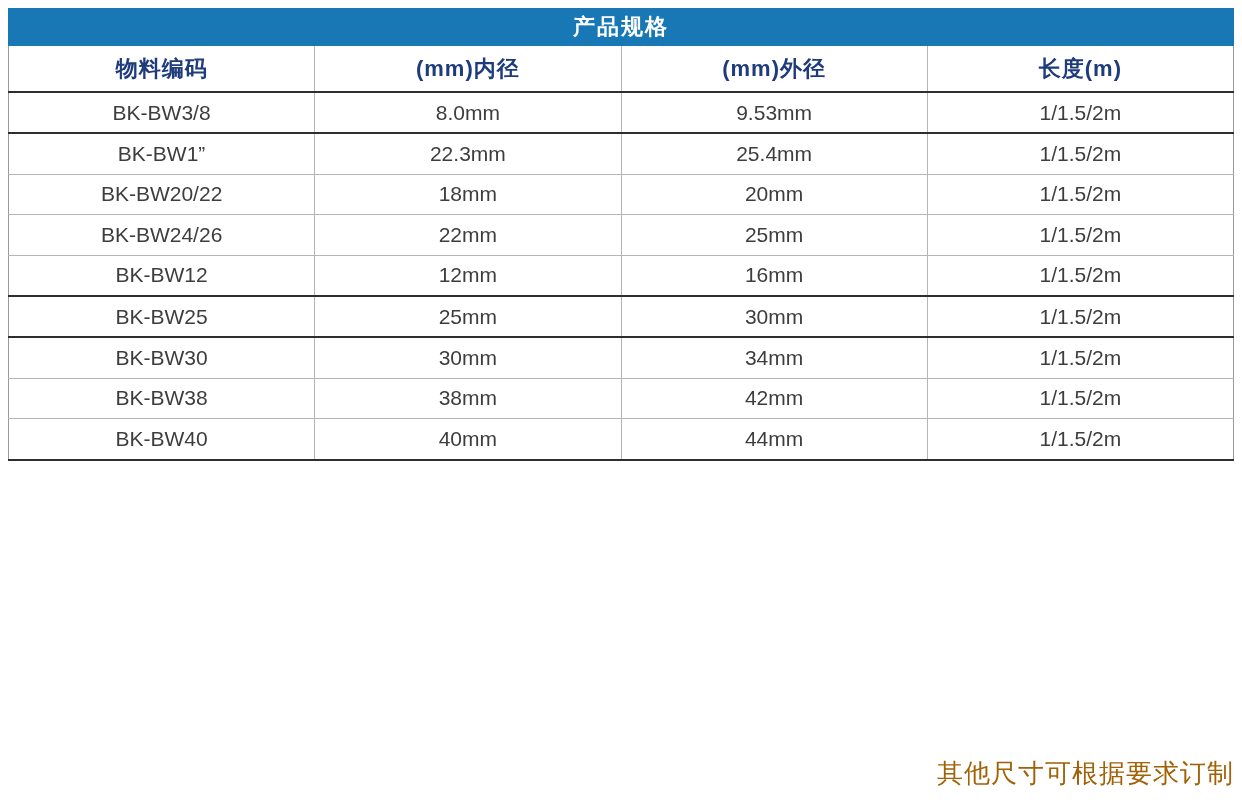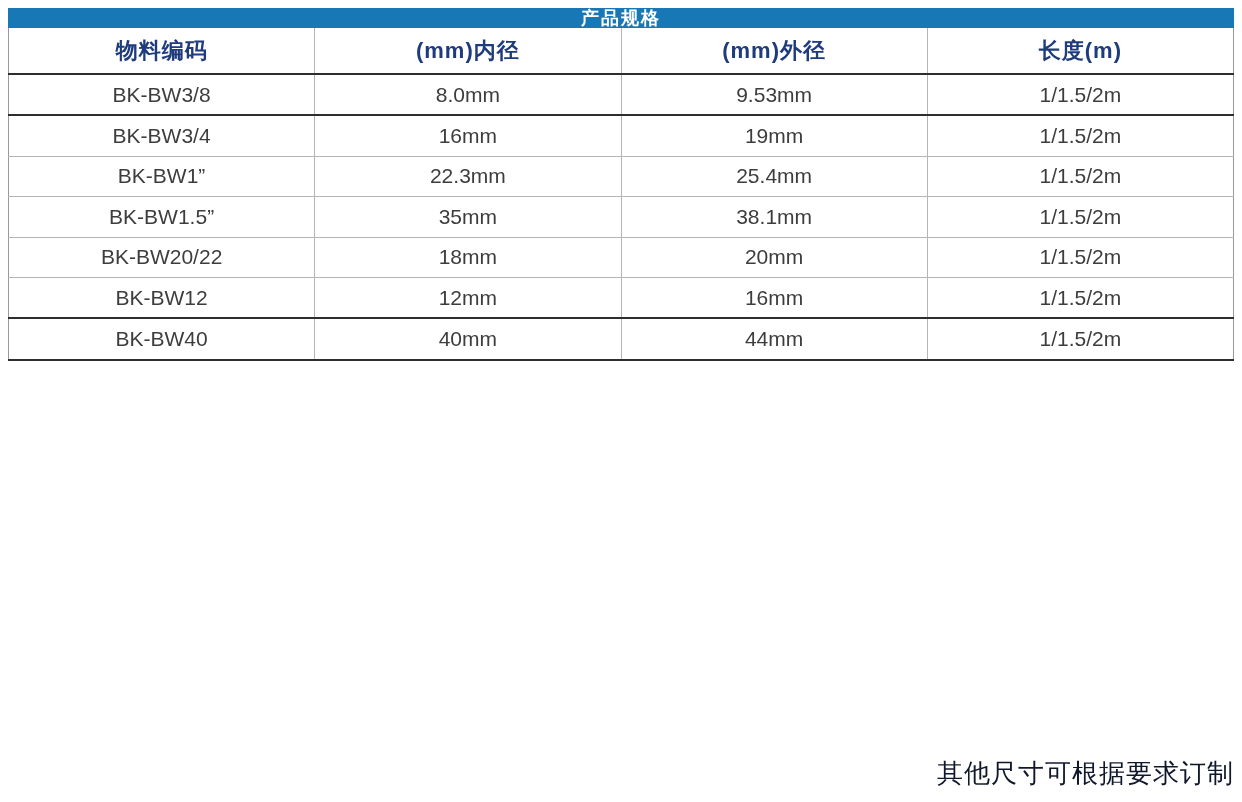--- a/index.html
+++ b/index.html
@@ -15,27 +15,27 @@
     background: #ffffff;
     overflow: hidden;
   }
   .spec-block {
     position: absolute;
     left: 8px;
     top: 8px;
     width: 1226px;
   }
   .title-bar {
-    height: 20px;
+    height: 38px;
     background: #1778b5;
     color: #ffffff;
     display: flex;
     align-items: center;
     justify-content: center;
-    font-size: 18px;
+    font-size: 22px;
     font-weight: bold;
     letter-spacing: 2px;
   }
   table.spec {
     width: 100%;
     table-layout: fixed;
     border-collapse: collapse;
     border-left: 1px solid #9a9a9a;
     border-right: 1px solid #9a9a9a;
     border-bottom: 2px solid #2e2e2e;
@@ -63,21 +63,21 @@
     border-left: 1px solid #b5b5b5;
   }
   table.spec td:first-child { border-left: none; }
   table.spec tr.group-end td { border-bottom: 2px solid #2e2e2e; }
   table.spec tbody tr:last-child td { border-bottom: none; }
   .footer-note {
     position: absolute;
     top: 756px;
     right: 8px;
     font-size: 26px;
-    color: #0f172a;
+    color: #a16207;
     letter-spacing: 1px;
   }
 </style>
 </head>
 <body>
 
 <div class="page">
   <div class="spec-block">
 
     <div class="title-bar">
@@ -94,47 +94,59 @@
         </tr>
       </thead>
       <tbody id="spec-tbody">
           <tr class="group-end">
             <td>BK-BW3/8</td>
             <td>8.0mm</td>
             <td>9.53mm</td>
             <td>1/1.5/2m</td>
           </tr>
           <tr>
-            <td>BK-BW3/4</td>
-            <td>16mm</td>
-            <td>19mm</td>
-            <td>1/1.5/2m</td>
-          </tr>
-          <tr>
             <td>BK-BW1”</td>
             <td>22.3mm</td>
             <td>25.4mm</td>
-            <td>1/1.5/2m</td>
-          </tr>
-          <tr>
-            <td>BK-BW1.5”</td>
-            <td>35mm</td>
-            <td>38.1mm</td>
             <td>1/1.5/2m</td>
           </tr>
           <tr>
             <td>BK-BW20/22</td>
             <td>18mm</td>
             <td>20mm</td>
             <td>1/1.5/2m</td>
           </tr>
+          <tr>
+            <td>BK-BW24/26</td>
+            <td>22mm</td>
+            <td>25mm</td>
+            <td>1/1.5/2m</td>
+          </tr>
           <tr class="group-end">
             <td>BK-BW12</td>
             <td>12mm</td>
             <td>16mm</td>
+            <td>1/1.5/2m</td>
+          </tr>
+          <tr class="group-end">
+            <td>BK-BW25</td>
+            <td>25mm</td>
+            <td>30mm</td>
+            <td>1/1.5/2m</td>
+          </tr>
+          <tr>
+            <td>BK-BW30</td>
+            <td>30mm</td>
+            <td>34mm</td>
+            <td>1/1.5/2m</td>
+          </tr>
+          <tr>
+            <td>BK-BW38</td>
+            <td>38mm</td>
+            <td>42mm</td>
             <td>1/1.5/2m</td>
           </tr>
           <tr>
             <td>BK-BW40</td>
             <td>40mm</td>
             <td>44mm</td>
             <td>1/1.5/2m</td>
           </tr>
         </tbody>
     </table>

